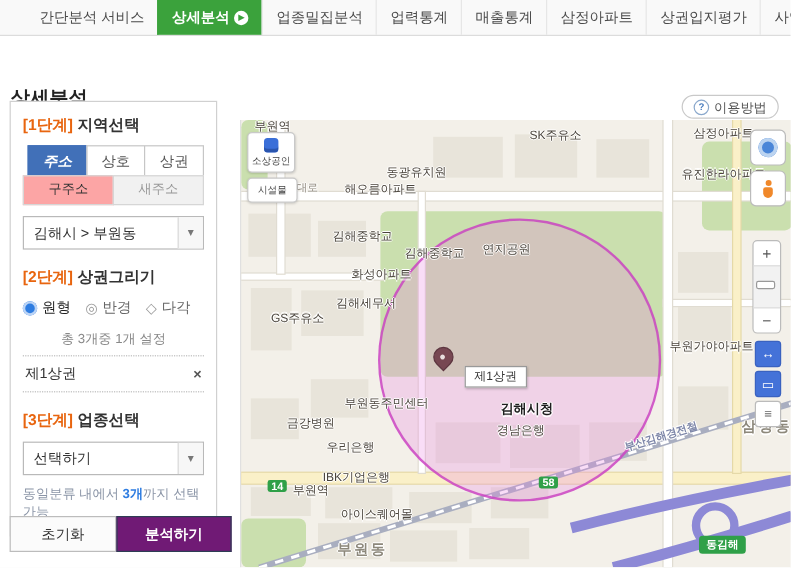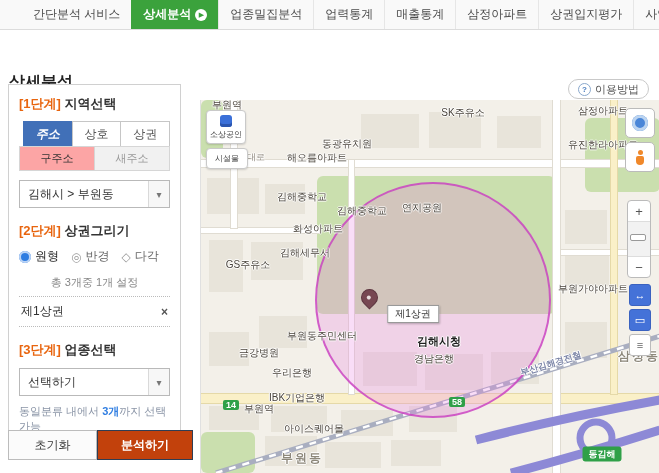--- a/index.html
+++ b/index.html
@@ -51,21 +51,21 @@
   .gic{color:#9a9a9a;font-size:12px;font-style:normal;}
   .draw-status{text-align:center;font-size:11px;color:#888;margin:10px 0 6px;}
   .district-row{display:flex;justify-content:space-between;align-items:center;border-top:1px dotted #bbb;
                 border-bottom:1px dotted #bbb;padding:6px 2px;font-size:12px;color:#333;}
   .x-btn{cursor:pointer;color:#555;font-size:12px;font-weight:bold;}
   .hint{margin-top:8px;font-size:11px;color:#8a94a6;}
   .hl{color:#2f7de1;font-weight:bold;}
   .btn-row{position:absolute;left:8px;top:430px;width:185px;display:flex;gap:0;}
   .btn-reset{flex:1;height:30px;background:#fbfbfb;border:1px solid #bcbcbc;font-size:12px;color:#333;
              font-family:inherit;cursor:pointer;}
-  .btn-analyze{flex:1.1;height:30px;background:#c2410c;border:1px solid #2e3d54;font-size:12px;color:#fff;
+  .btn-analyze{flex:1.1;height:30px;background:#701a75;border:1px solid #2e3d54;font-size:12px;color:#fff;
                font-weight:bold;font-family:inherit;cursor:pointer;}
 
   
   .map{position:absolute;left:200px;top:100px;width:459px;height:373px;background:#f3f0e9;overflow:hidden;
        border-left:1px solid #e0e0e0;box-sizing:content-box;}
   .park{position:absolute;background:#cadfae;border-radius:6px;z-index:1;}
   .bk{position:absolute;background:#e8e4da;z-index:1;}
   .road{position:absolute;background:#fff;box-shadow:0 0 0 1px #e0dcd2;z-index:2;}
   .road.y{background:#faf0c8;box-shadow:0 0 0 1px #e5d9a8;}
   .rails{position:absolute;left:0;top:0;z-index:3;pointer-events:none;}

